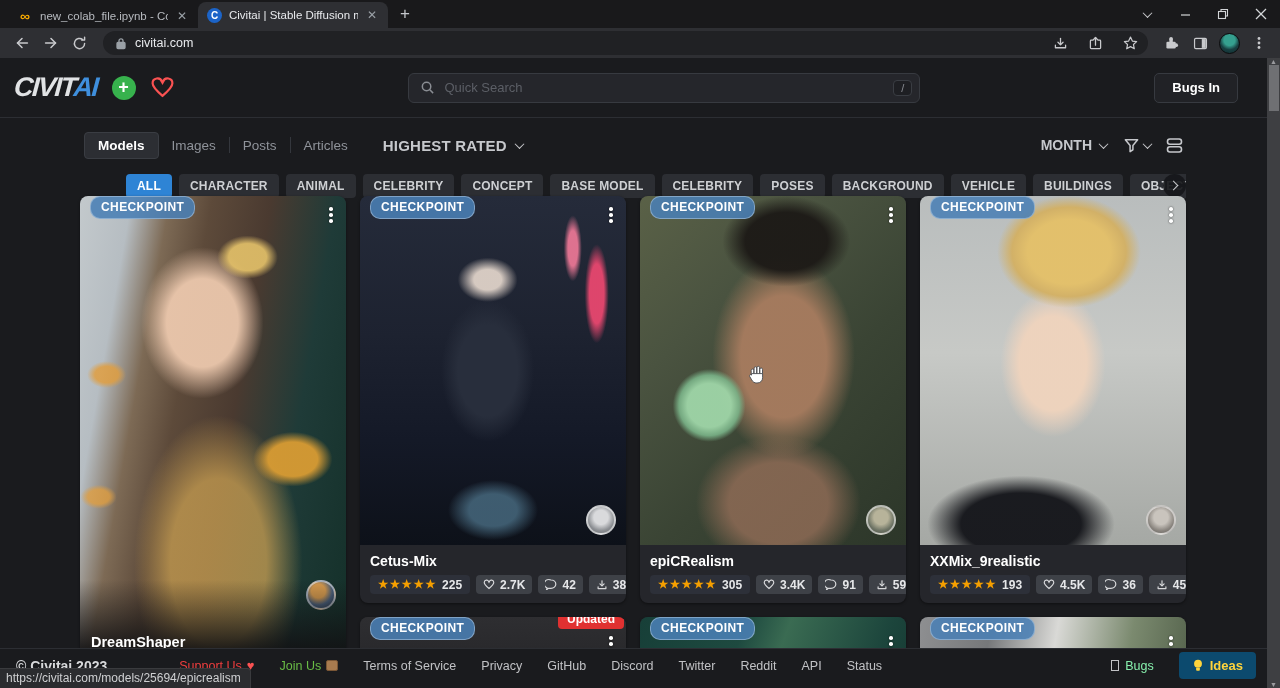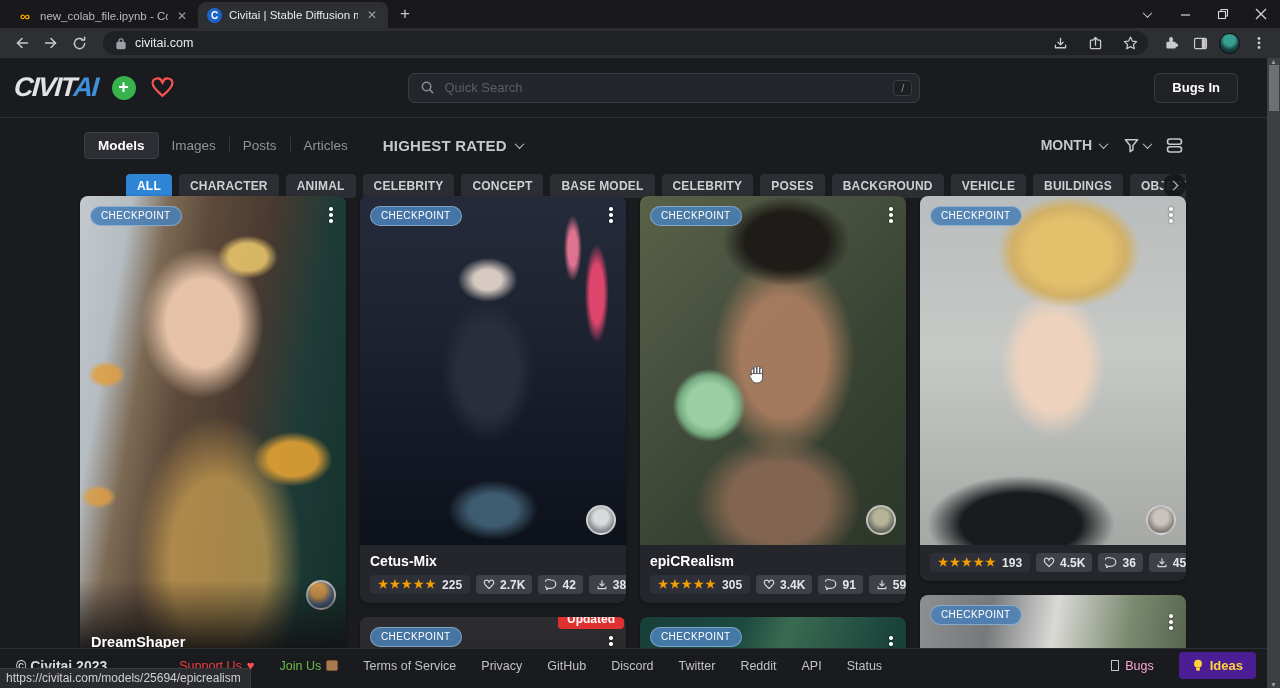--- a/index.html
+++ b/index.html
@@ -61,21 +61,21 @@
   .col { position:absolute; top:0; width:266px; }
   .col1{left:0;} .col2{left:280px;} .col3{left:560px;} .col4{left:840px;}
   .card { position:relative; width:266px; border-radius:8px; overflow:hidden; background:#25262b; box-shadow:0 1px 3px rgba(0,0,0,.45); }
   .card + .card { margin-top:14px; }
   .cimg { position:relative; width:100%; height:349px; }
   .card.tall { height:470px; }
   .card.tall .cimg { height:470px; }
   .card.partial { height:140px; }
   .card.partial .cimg { height:140px; }
 
-  .type-badge { position:absolute; top:10px; left:10px; background:rgba(74,127,181,.88); border:1px solid rgba(200,220,240,.45); color:#fff; font-size:10px; font-weight:normal; letter-spacing:.4px; padding:3px 10px 4px; border-radius:10px; }
+  .type-badge { position:absolute; top:0; left:10px; background:rgba(74,127,181,.88); border:1px solid rgba(200,220,240,.45); color:#fff; font-size:12px; font-weight:bold; letter-spacing:.4px; padding:3px 10px 4px; border-radius:10px; }
   .kebab { position:absolute; top:8px; right:6px; width:18px; display:flex; flex-direction:column; align-items:center; gap:2.5px; padding:3px 0; }
   .kebab i { width:3.5px; height:3.5px; border-radius:50%; background:#fff; box-shadow:0 0 2px rgba(0,0,0,.7); }
   .card-avatar { position:absolute; right:10px; bottom:10px; width:30px; height:30px; border-radius:50%; border:2px solid rgba(255,255,255,.55); }
   .av1 { background:radial-gradient(circle at 40% 35%, #d79b4e 0 30%, #4a607c 60%, #27313e 100%); }
   .av2 { background:radial-gradient(circle at 50% 40%, #d9dadc 0 35%, #8d9094 65%, #5d6065 100%); }
   .av3 { background:radial-gradient(circle at 50% 40%, #b7b39a 0 35%, #6e7465 65%, #44483e 100%); }
   .av4 { background:radial-gradient(circle at 50% 40%, #c9c4bd 0 35%, #8b8680 65%, #565350 100%); }
 
   .overlay-title { position:absolute; left:0; right:0; bottom:0; height:86px; background:linear-gradient(180deg, rgba(20,20,22,0) 0%, rgba(18,18,20,.88) 78%); display:flex; align-items:flex-end; padding:0 11px 16px; color:#fff; font-size:14.5px; font-weight:bold; }
   .card-footer { padding:8px 10px 9px;border-radius:8px; }
@@ -125,23 +125,23 @@
     linear-gradient(100deg, #8e8f91 0%, #76787a 25%, #d9d9d6 48%, #7b8a6f 74%, #4e5c46 100%); }
 
   
   .site-footer { position:absolute; left:0; top:590px; width:1280px; height:40px; background:#1a1b1e; border-top:1px solid #2c2e33; display:flex; align-items:center; padding:0 24px 6px 16px; gap:25px; z-index:6; }
   .copyright { font-size:14px; font-weight:bold; color:#d8d9db; white-space:nowrap; }
   .flink { font-size:12.5px; color:#c1c2c5; white-space:nowrap; display:flex; align-items:center; gap:5px; }
   .flink.red { color:#e8590c; color:#f03e3e;margin-left:47px; }
   .flink.green { color:#69bd45; }
   .mini-heart { color:#fa5252; font-size:13px; }
   .join-emoji { width:12px; height:11px; background:#a87b4f; border-radius:2px; border:1px solid #7a5635; display:inline-block; }
-  .bugs-chip { margin-left:auto; display:flex; align-items:center; gap:6px; font-size:12.5px; color:#f9a8d4; }
+  .bugs-chip { margin-left:auto; display:flex; align-items:center; gap:6px; font-size:12.5px; color:#86efac; }
   .tofu { width:8px; height:11px; border:1px solid #c1c2c5; display:inline-block; }
-  .ideas-btn { display:flex; align-items:center; gap:6px; background:#4c1d95; border-radius:4px; padding:6px 13px; font-size:13px; font-weight:bold; color:#ffd43b; }
+  .ideas-btn { display:flex; align-items:center; gap:6px; background:#0c4a6e; border-radius:4px; padding:6px 13px; font-size:13px; font-weight:bold; color:#ffd43b; }
 
   .status-bubble { position:absolute; left:0; bottom:0; background:#2b2c2f; border:1px solid #3a3b3e; border-bottom:none; border-left:none; border-top-right-radius:4px; color:#cfd0d2; font-size:12px; padding:2px 9px 3px 6px; z-index:9; }
 
   
   .scrollbar { position:absolute; right:0; top:58px; width:13px; height:630px; background:#3e3f42; z-index:10; }
   .sb-thumb { position:absolute; top:7px; left:1.5px; width:10px; height:46px; background:#6f7073; }
   .sb-arrow { position:absolute; left:0; width:13px; font-size:7px; color:#9a9b9e; text-align:center; }
 
   
   .cursor { position:absolute; left:748px; top:364px; z-index:99; }
@@ -466,20 +466,21 @@
         <div class="cimg img4">
           <span class="type-badge">CHECKPOINT</span>
           <span class="kebab">
               <i></i>
               <i></i>
               <i></i>
             </span>
           <span class="card-avatar av4"></span>
         </div>
         <div class="card-footer">
+          <div class="card-title">XXMix_9realistic</div>
           <div class="stats">
             <span class="pill starpill">
                 <span class="stars">★★★★★</span>
                 <span>193</span>
               </span>
             <span class="pill push">
                 <svg class="pico" width="12" height="11" viewBox="0 0 24 22" fill="none" stroke="currentColor" stroke-width="2.4">
                   <path d="M12 19 C6 14 2.5 10.5 2.5 7 a4.6 4.6 0 0 1 9-1.4 L12 6.5 l.5-.9 a4.6 4.6 0 0 1 9 1.4 c0 3.5-3.5 7-9.5 12 Z"></path>
                 </svg>
                 <span>4.5K</span>

